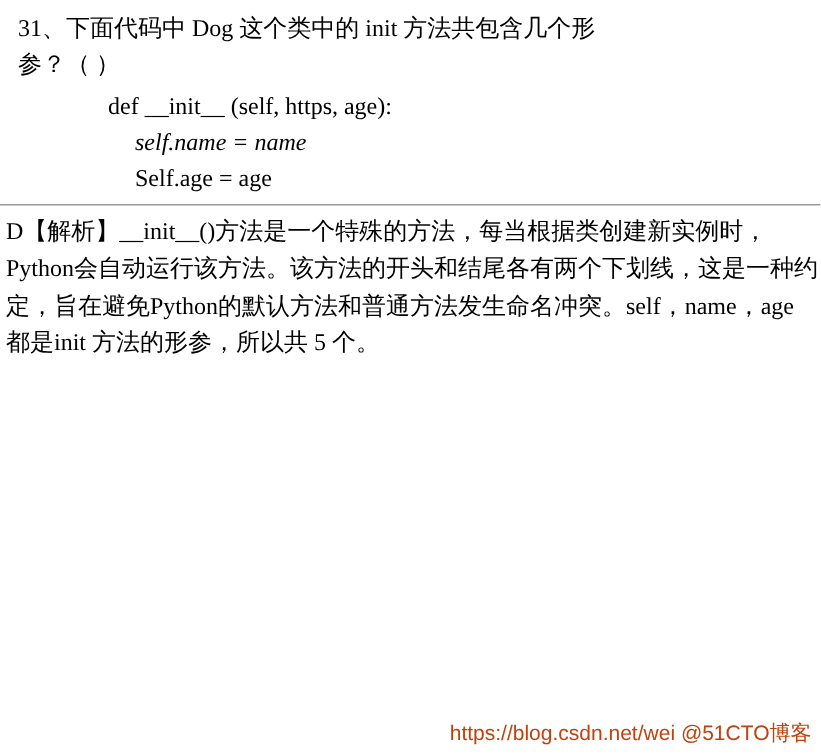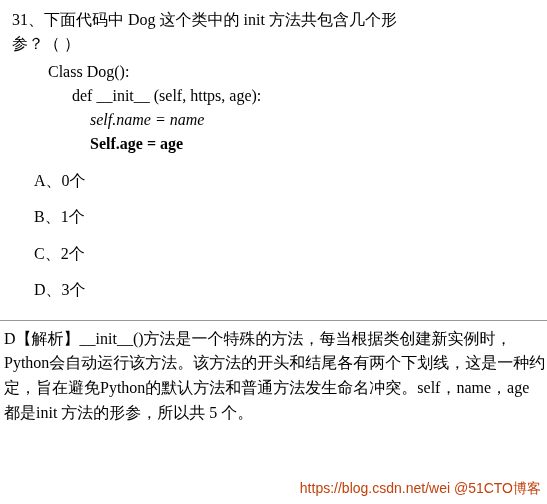--- a/index.html
+++ b/index.html
@@ -25,21 +25,21 @@
       margin-bottom: 4px;
     }
     .code-block {
       padding-left: 36px;
       font-family: "Times New Roman", serif;
       line-height: 1.5;
     }
     .code-line-1 { padding-left: 0; }
     .code-line-2 { padding-left: 24px; }
     .code-line-3 { padding-left: 42px; font-style: italic; }
-    .code-line-4 { padding-left: 42px; font-weight: bold; }
+    .code-line-4 { padding-left: 42px; }
     .options {
       padding: 14px 0 0 22px;
     }
     .option {
       margin-bottom: 14px;
       line-height: 1.4;
     }
     .divider {
       border-top: 1px solid #999;
       margin: 0;
@@ -60,30 +60,23 @@
   </style>
 </head>
 <body>
 
 <div class="question-section">
   <div class="question-text">
     <span>31、下面代码中 Dog 这个类中的 init 方法共包含几个形</span><br>
     <span>参？（ ）</span>
   </div>
   <div class="code-block">
-    <div class="code-line-1">Class Dog():</div>
     <div class="code-line-2">def __init__ (self, https, age):</div>
     <div class="code-line-3">self.name = name</div>
     <div class="code-line-4">Self.age = age</div>
-  </div>
-  <div class="options">
-    <div class="option">A、0个</div>
-    <div class="option">B、1个</div>
-    <div class="option">C、2个</div>
-    <div class="option">D、3个</div>
   </div>
 </div>
 
 <div class="divider"></div>
 
 <div class="explanation-section">
   <span>D【解析】__init__()方法是一个特殊的方法，每当根据类创建新实例时，Python会自动运行该方法。该方法的开头和结尾各有两个下划线，这是一种约定，旨在避免Python的默认方法和普通方法发生命名冲突。self，name，age 都是init 方法的形参，所以共 5 个。</span>
 </div>
 
 <div class="watermark">https://blog.csdn.net/wei @51CTO博客</div>

